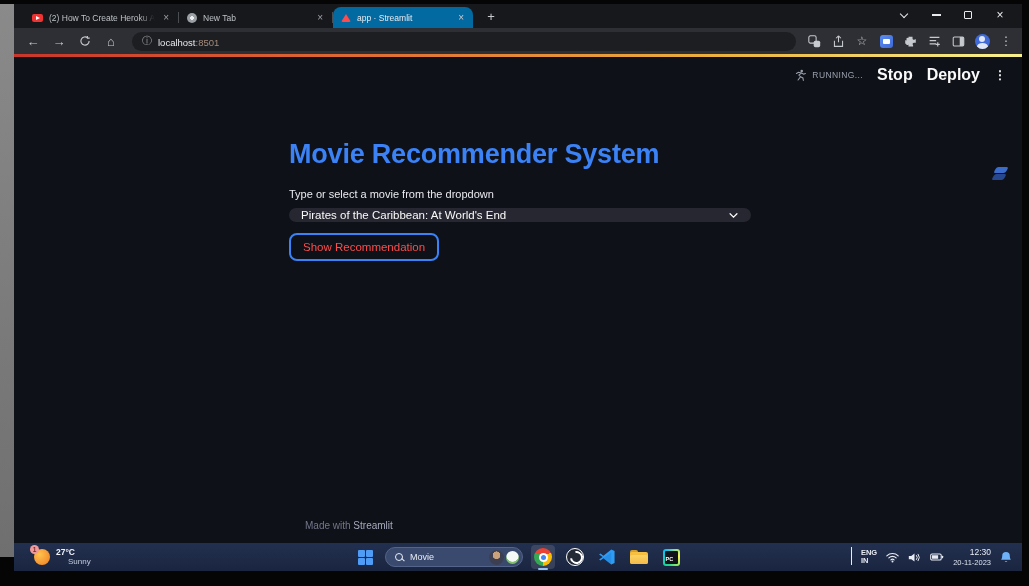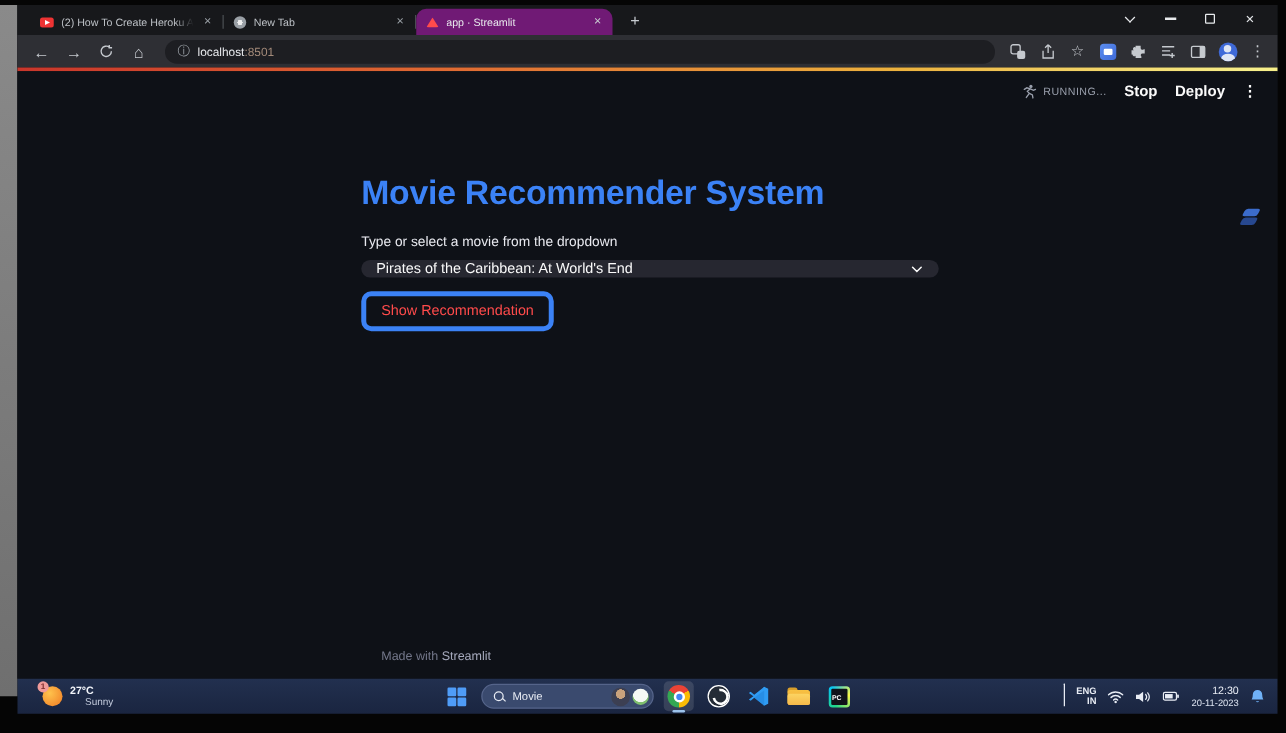--- a/index.html
+++ b/index.html
@@ -12,21 +12,21 @@
 
   
   #window{position:absolute;left:14px;top:4px;width:1008px;height:539px;background:#0e1117;}
 
   
   #tabstrip{position:relative;height:24px;background:#17181b;display:flex;align-items:flex-end;padding-left:11px;}
   .tab{position:relative;display:flex;align-items:center;gap:6px;height:21px;width:153px;padding:0 7px;
     color:#bdc1c6;font-size:8.5px;cursor:default;}
   .tab .t-title{flex:1;white-space:nowrap;overflow:hidden;max-width:112px;
     -webkit-mask-image:linear-gradient(90deg,#000 85%,transparent);mask-image:linear-gradient(90deg,#000 85%,transparent);}
-  .tab.active{background:#701a75;border-radius:8px 8px 0 0;color:#e8eaed;width:157px;}
+  .tab.active{background:#0369a1;border-radius:8px 8px 0 0;color:#e8eaed;width:140px;}
   .tab-sep{width:1px;height:11px;background:#4a4d52;margin-bottom:5px;}
   .t-close{font-size:10px;line-height:10px;color:#9aa0a6;padding:1px 2px;border-radius:50%;}
   .tab.active .t-close{color:#c7cbd0;}
   .favicon{width:11px;height:11px;display:inline-flex;align-items:center;justify-content:center;flex:none;}
   .yt-icon{width:11px;height:8px;background:#e33;border-radius:2px;display:flex;align-items:center;justify-content:center;}
   .yt-icon::after{content:"";border-left:4px solid #fff;border-top:2.5px solid transparent;border-bottom:2.5px solid transparent;}
   .chrome-gray{width:10px;height:10px;border-radius:50%;background:radial-gradient(circle at 50% 50%,#eee 0 28%,#9aa0a6 30% 100%);}
   .st-favicon{width:0;height:0;border-left:5px solid transparent;border-right:5px solid transparent;border-bottom:8px solid #ff4b4b;border-radius:2px;}
   #new-tab-btn{margin:0 0 3px 9px;color:#c7cbd0;font-size:13px;width:18px;height:18px;display:flex;align-items:center;justify-content:center;border-radius:50%;}
   #win-controls{position:absolute;right:6px;top:0;height:22px;display:flex;align-items:center;gap:0;}
@@ -53,30 +53,30 @@
   .dots{font-size:12px;color:#c6cacf;}
   .star{font-size:12px;}
 
   
   #decoration{height:3px;background:linear-gradient(90deg,#c9362b,#e06c33 35%,#ecb23e 70%,#f7ef8a 98%);}
 
   
   #app{position:relative;height:486px;background:#0e1117;overflow:hidden;}
   #st-header{position:absolute;top:9px;right:16px;display:flex;align-items:center;gap:14px;}
   #st-status{display:flex;align-items:center;gap:5px;color:#9aa0ad;font-size:8.5px;letter-spacing:.4px;}
-  .st-btn{color:#fafafa;font-size:12px;font-weight:600;}
+  .st-btn{color:#fafafa;font-size:16px;font-weight:600;}
   #st-menu{color:#fafafa;font-size:12px;font-weight:700;}
   #main-block{position:absolute;left:275px;top:0;width:462px;}
   #page-title{margin:0;padding-top:82px;color:#3b82f6;font-size:27px;font-weight:700;letter-spacing:-.2px;}
   #select-label{margin-top:18px;color:#e9eaf0;font-size:11px;}
   #movie-select{margin-top:8px;height:14px;background:#262730;border-radius:8px;display:flex;align-items:center;
     padding:0 12px;color:#fafafa;font-size:11.5px;font-weight:500;}
   #movie-select .sel-text{flex:1;}
   #show-btn{display:inline-flex;align-items:center;margin-top:11px;padding:6px 12px;background:transparent;
-    border:4px solid #3b82f6;border-radius:8px;color:#ff4b4b;font-size:11.5px;}
+    border:2px solid #3b82f6;border-radius:8px;color:#ff4b4b;font-size:11.5px;}
   #st-footer{position:absolute;left:275px;bottom:12px;font-size:10px;color:#73778a;margin-left:16px;}
   #st-footer a{color:#a6aabd;text-decoration:none;}
   #s-logo{position:absolute;right:14px;top:108px;width:16px;height:18px;}
   #s-logo .b1,#s-logo .b2{position:absolute;width:12px;height:6px;border-radius:2px;transform:skewX(-28deg);}
   #s-logo .b1{left:3px;top:2px;background:#3b6ccc;}
   #s-logo .b2{left:1px;top:9px;background:#27488f;}
 
   
   #taskbar{position:absolute;left:14px;top:543px;width:1008px;height:28px;
     background:linear-gradient(180deg,#22304f,#1a2540);display:flex;align-items:center;}
@@ -109,21 +109,21 @@
   .obs-ball::before{content:"";position:absolute;left:3px;top:2px;width:9px;height:9px;border-radius:50%;border:2px solid #fff;border-left-color:transparent;transform:rotate(35deg);}
   .folder{position:relative;width:18px;height:14px;}
   .folder::before{content:"";position:absolute;left:0;top:0;width:8px;height:4px;background:#d99f2b;border-radius:2px 2px 0 0;}
   .folder::after{content:"";position:absolute;left:0;top:2px;width:18px;height:12px;background:linear-gradient(180deg,#f8c142,#f0a93a);border-radius:2px;}
   .folder .front{position:absolute;left:0;top:5px;width:18px;height:9px;background:linear-gradient(180deg,#fcd462,#f5b94a);border-radius:2px;z-index:1;}
   .pycharm{width:17px;height:17px;border-radius:3px;padding:2px;background:conic-gradient(from 200deg,#21d789,#07c3f2,#fcf84a,#21d789);}
   .pycharm .inner{width:100%;height:100%;background:#10131a;display:flex;align-items:flex-end;border-radius:1px;}
   .pycharm .pc{color:#fff;font-size:5.5px;font-weight:700;line-height:1;padding:0 0 1px 1px;}
   #tb-right{position:absolute;right:10px;display:flex;align-items:center;gap:9px;}
   .chev-up{width:6px;height:6px;border-left:1.4px solid #e8ecf4;border-top:1.4px solid #e8ecf4;transform:rotate(45deg);margin-top:3px;}
-  .lang{line-height:1.1;text-align:right;}
+  .lang{line-height:1.1;text-align:left;}
   .lang div{color:#e8ecf4;font-size:7.5px;font-weight:600;}
   .clock{line-height:1.2;text-align:right;}
   .clk-time{color:#e8ecf4;font-size:8.5px;}
   .clk-date{color:#dbe2ef;font-size:7.5px;}
   svg{display:block;}
 </style>
 </head>
 <body>
 
 <div id="canvas">

